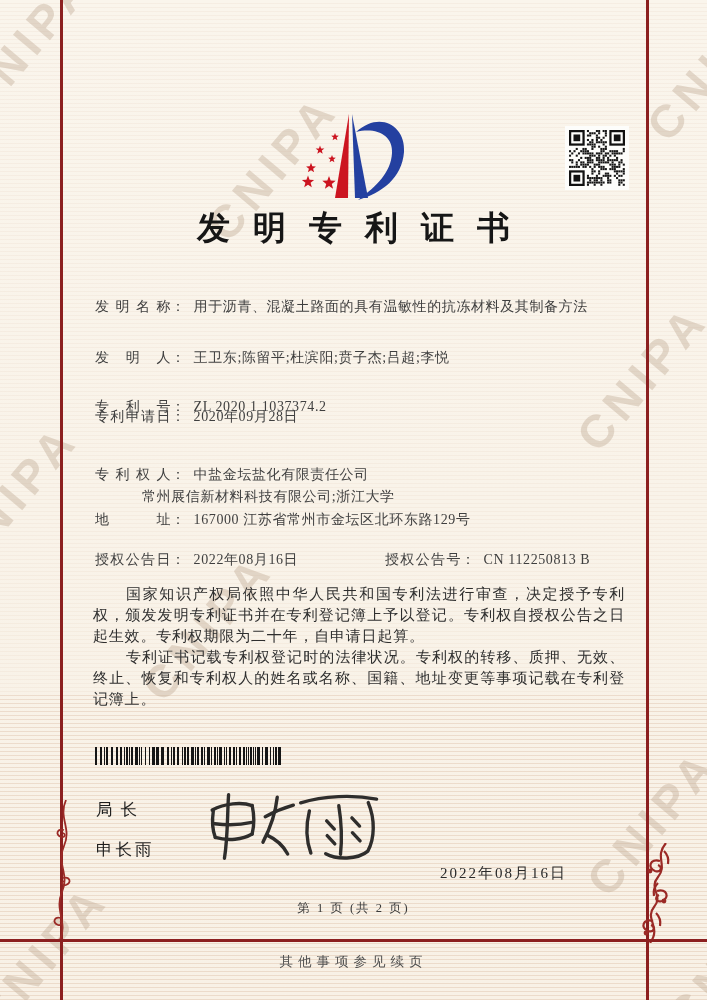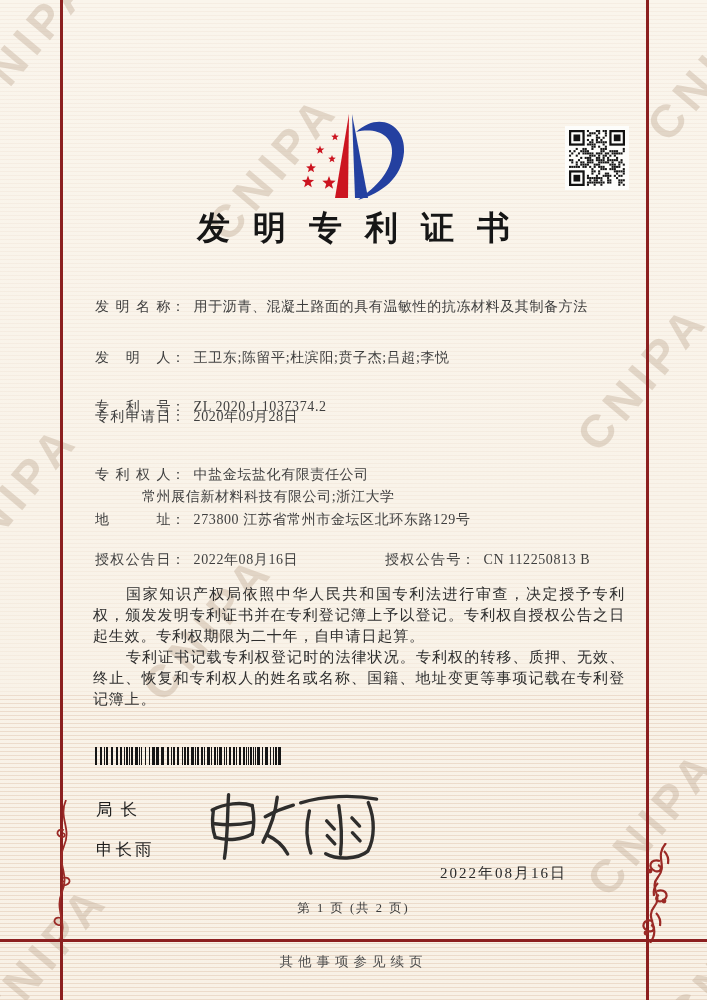--- a/index.html
+++ b/index.html
@@ -321,21 +321,21 @@
     <span class="lab">专利号</span><span class="colon">：</span><span class="val">ZL 2020 1 1037374.2</span>
   </div>
   <div class="row r4">
     <span class="lab">专利申请日</span><span class="colon">：</span><span class="val">2020年09月28日</span>
   </div>
   <div class="row r5">
     <span class="lab">专利权人</span><span class="colon">：</span><span class="val">中盐金坛盐化有限责任公司</span>
     <div class="val2">常州展信新材料科技有限公司;浙江大学</div>
   </div>
   <div class="row r6">
-    <span class="lab">地址</span><span class="colon">：</span><span class="val">273800 江苏省常州市金坛区北环东路129号</span>
+    <span class="lab">地址</span><span class="colon">：</span><span class="val">167000 江苏省常州市金坛区北环东路129号</span>
   </div>
   <div class="row r7">
     <span class="lab">授权公告日</span><span class="colon">：</span><span class="val">2022年08月16日</span>
     <span class="pair2">
       <span class="lab">授权公告号</span><span class="colon">：</span><span class="val">CN 112250813 B</span>
     </span>
   </div>
 
   <div class="paras">
     <p>国家知识产权局依照中华人民共和国专利法进行审查，决定授予专利权，颁发发明专利证书并在专利登记簿上予以登记。专利权自授权公告之日起生效。专利权期限为二十年，自申请日起算。</p>

